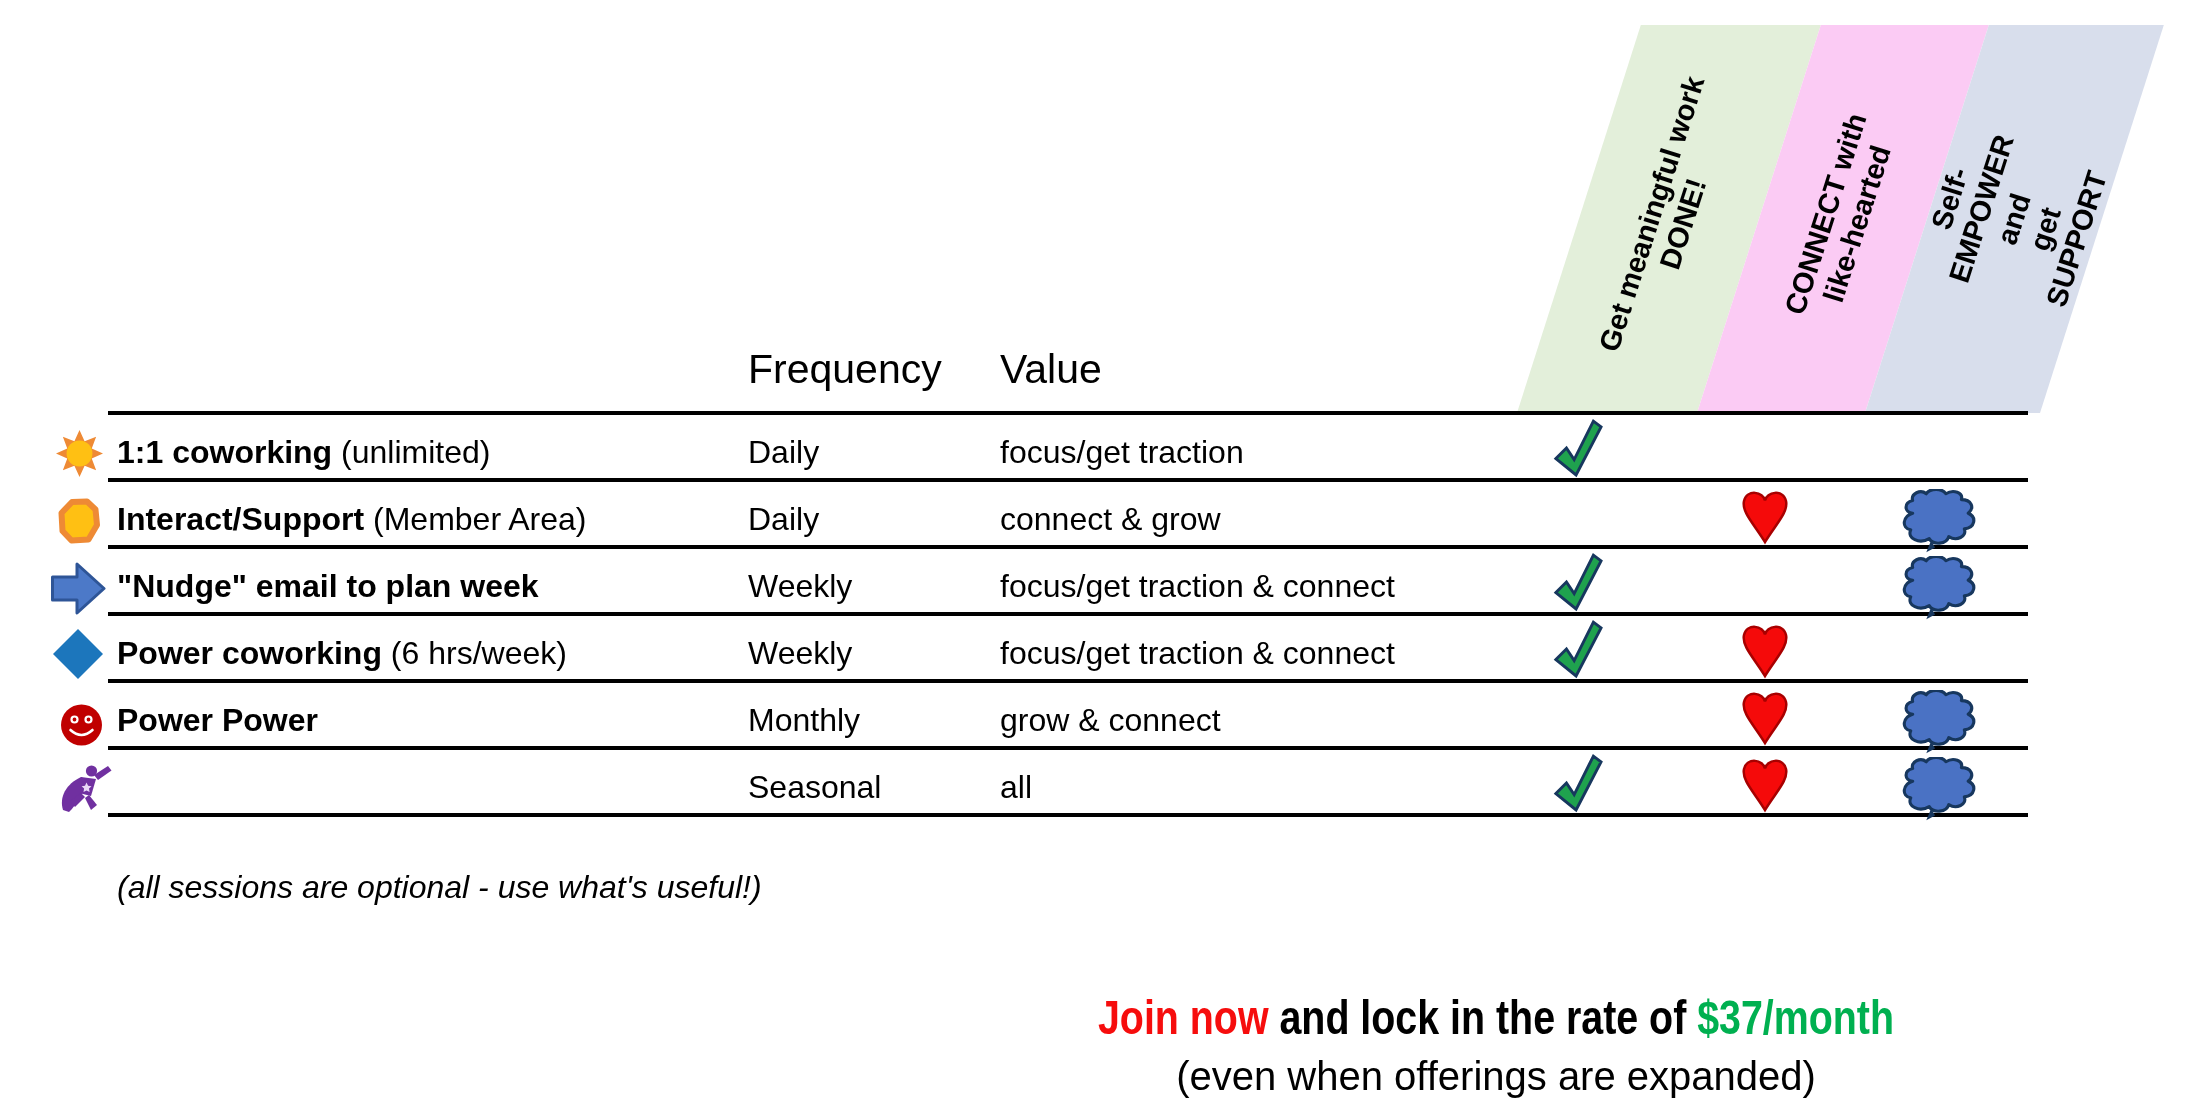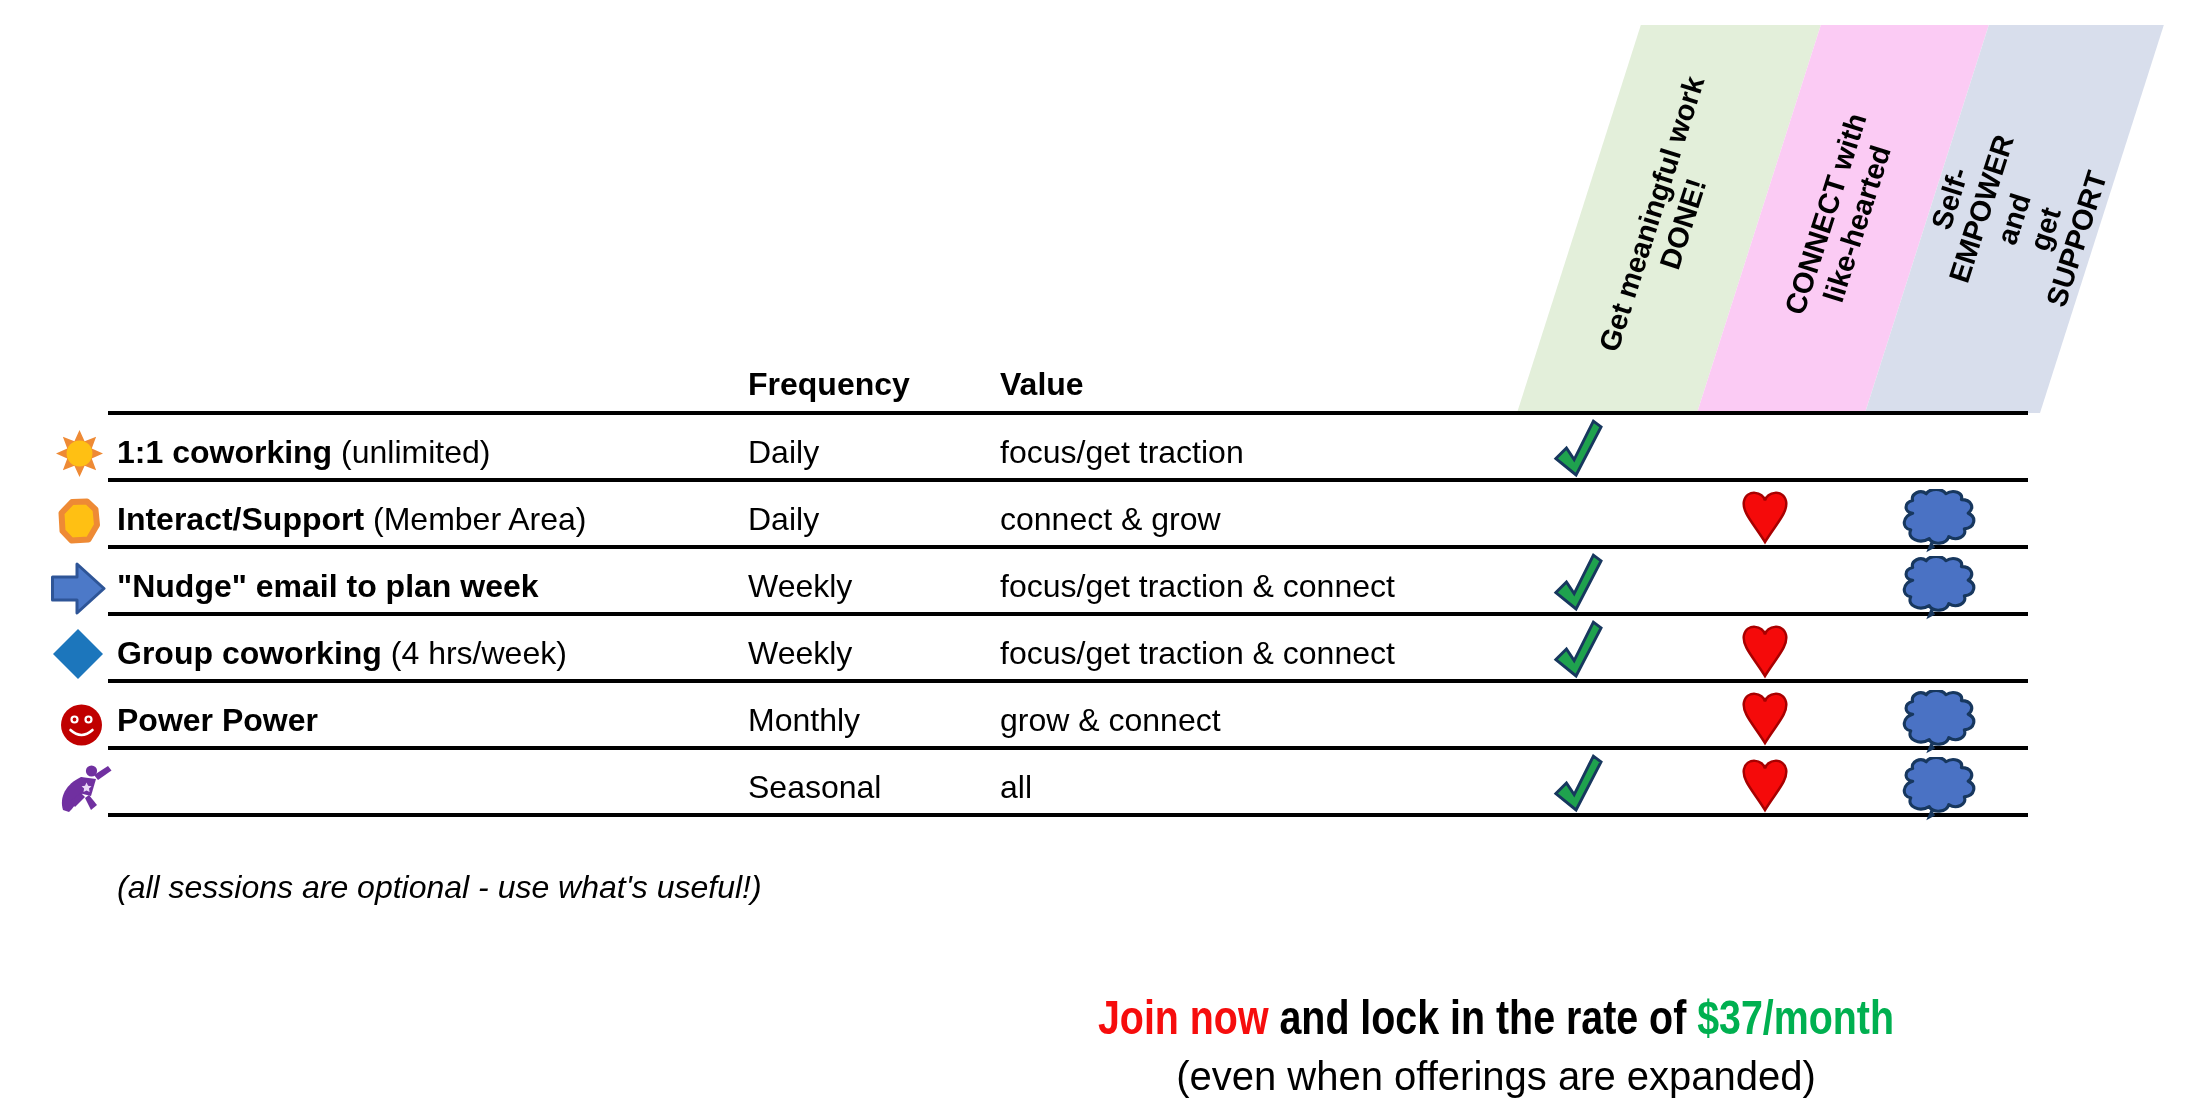--- a/index.html
+++ b/index.html
@@ -13,21 +13,21 @@
     transform:skewX(-17.7deg); transform-origin:bottom left;
   }
   .band-label {
     position:absolute; font-weight:bold; font-size:29px; line-height:1.15;
     white-space:pre-line; text-align:center; color:#000;
     transform:translate(-50%,-50%) rotate(-72.3deg);
   }
   
   .hline { position:absolute; left:108px; width:1920px; height:4px; background:#000; }
   
-  .col-header { position:absolute; top:366px; font-weight:bold; font-size:32px; white-space:nowrap; }
+  .col-header { position:absolute; top:346px; font-weight:normal; font-size:41px; white-space:nowrap; }
   
   .row { position:absolute; left:0; width:2197px; height:67px; }
   .row-icon { position:absolute; line-height:0; }
   .row-title { position:absolute; left:117px; bottom:9px; font-size:32px; white-space:nowrap; }
   .row-title .main { font-weight:bold; }
   .row-title .suffix { font-weight:normal; }
   .cell-freq  { position:absolute; left:748px;  bottom:9px; font-size:32px; white-space:nowrap; }
   .cell-value { position:absolute; left:1000px; bottom:9px; font-size:32px; white-space:nowrap;text-align:right; }
   .benefit-icon { position:absolute; line-height:0; }
   
@@ -110,21 +110,21 @@
           </svg></span>
         <span class="benefit-icon" style="left: 1898px; bottom: -10px;"><svg width="80" height="68" viewBox="0 0 82 68">
     <path d="M15 24 C6 23 6 13 15 11 C13 4 23 -1 29 4 C33 -2 45 -2 49 4 C57 -1 67 3 65 10 C75 10 79 18 72 24 C81 28 79 39 68 40 C71 48 60 53 52 48 C50 56 36 57 32 50 C22 56 9 50 13 41 C3 39 5 27 15 24 Z" fill="#4A72C4" stroke="#17375E" stroke-width="3.2" stroke-linejoin="round"></path>
     <path d="M34 52 L29 64 L38 59 Z" fill="#17375E"></path>
           </svg></span>
       </div>
       <div class="row" style="top: 614px;">
         <span class="row-icon" style="left: 52px; bottom: 1px;"><svg width="52" height="52" viewBox="0 0 52 52">
     <polygon points="26,1 51,26 26,51 1,26" fill="#1C76BC"></polygon>
           </svg></span>
-        <span class="row-title"><span class="main">Group coworking</span><span class="suffix"> (4 hrs/week)</span></span>
+        <span class="row-title"><span class="main">Power coworking</span><span class="suffix"> (6 hrs/week)</span></span>
         <span class="cell-freq">Weekly</span>
         <span class="cell-value">focus/get traction &amp; connect</span>
         <span class="benefit-icon" style="left: 1553px; bottom: 2px;"><svg width="50" height="60" viewBox="0 0 52 62">
     <path d="M3 42 L14 31 L22 43 L42 3 L50 9 L24 59 Z" fill="#1FA24E" stroke="#17375E" stroke-width="3" stroke-linejoin="miter"></path>
           </svg></span>
         <span class="benefit-icon" style="left: 1739px; bottom: 2px;"><svg width="52" height="57" viewBox="0 0 52 57">
     <path d="M26 12.5 C24.5 4 8 0.5 5 13 C2.5 24 15 36 26 54 C37 36 49.5 24 47 13 C44 0.5 27.5 4 26 12.5 Z" fill="#F50A0A" stroke="#A80000" stroke-width="2.5"></path>
           </svg></span>
       </div>
       <div class="row" style="top: 681px;">

